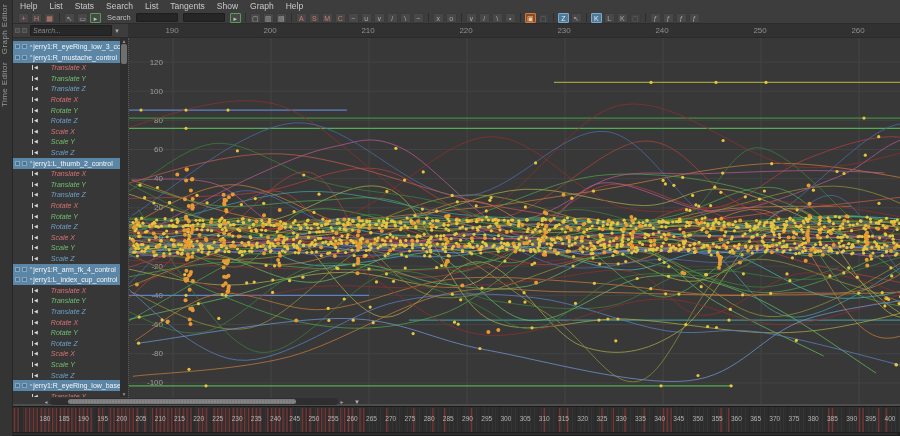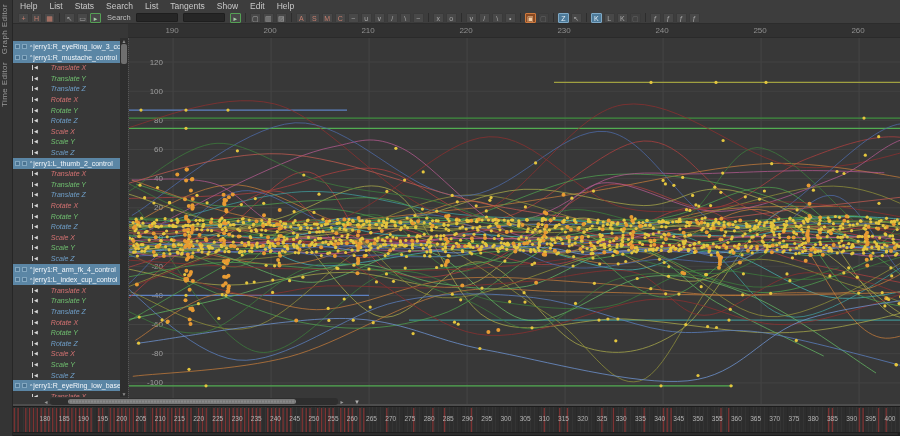--- a/index.html
+++ b/index.html
@@ -91,21 +91,21 @@
   </div>
 
   <div class="menubar">
       <span class="menu-item">Help</span>
       <span class="menu-item">List</span>
       <span class="menu-item">Stats</span>
       <span class="menu-item">Search</span>
       <span class="menu-item">List</span>
       <span class="menu-item">Tangents</span>
       <span class="menu-item">Show</span>
-      <span class="menu-item">Edit</span>
+      <span class="menu-item">Graph</span>
       <span class="menu-item">Help</span>
     </div>
   <div class="toolbar">
       <span class="tb-icon red">+</span>
       <span class="tb-icon red">H</span>
       <span class="tb-icon red">▦</span>
       <span class="tb-sep"></span>
       <span class="tb-icon">↖</span>
       <span class="tb-icon">▭</span>
       <span class="tb-icon greenf">▸</span>
@@ -147,20 +147,26 @@
       <span class="tb-icon">L</span>
       <span class="tb-icon">K</span>
       <span class="tb-icon dim">▢</span>
       <span class="tb-sep"></span>
       <span class="tb-icon">ƒ</span>
       <span class="tb-icon">ƒ</span>
       <span class="tb-icon">ƒ</span>
       <span class="tb-icon">ƒ</span>
     </div>
 
+  <div class="searchrow">
+    <span class="hdr-box"></span>
+    <span class="hdr-box"></span>
+    <input class="search" placeholder="Search..." style="">
+    <span class="search-arrow">▼</span>
+  </div>
 
   <div class="ruler">
       <span class="rlabel" style="left: 44.1px;">190</span>
       <span class="rlabel" style="left: 142.1px;">200</span>
       <span class="rlabel" style="left: 240.1px;">210</span>
       <span class="rlabel" style="left: 338.1px;">220</span>
       <span class="rlabel" style="left: 436.1px;">230</span>
       <span class="rlabel" style="left: 534.1px;">240</span>
       <span class="rlabel" style="left: 632.1px;">250</span>
       <span class="rlabel" style="left: 730.1px;">260</span>

